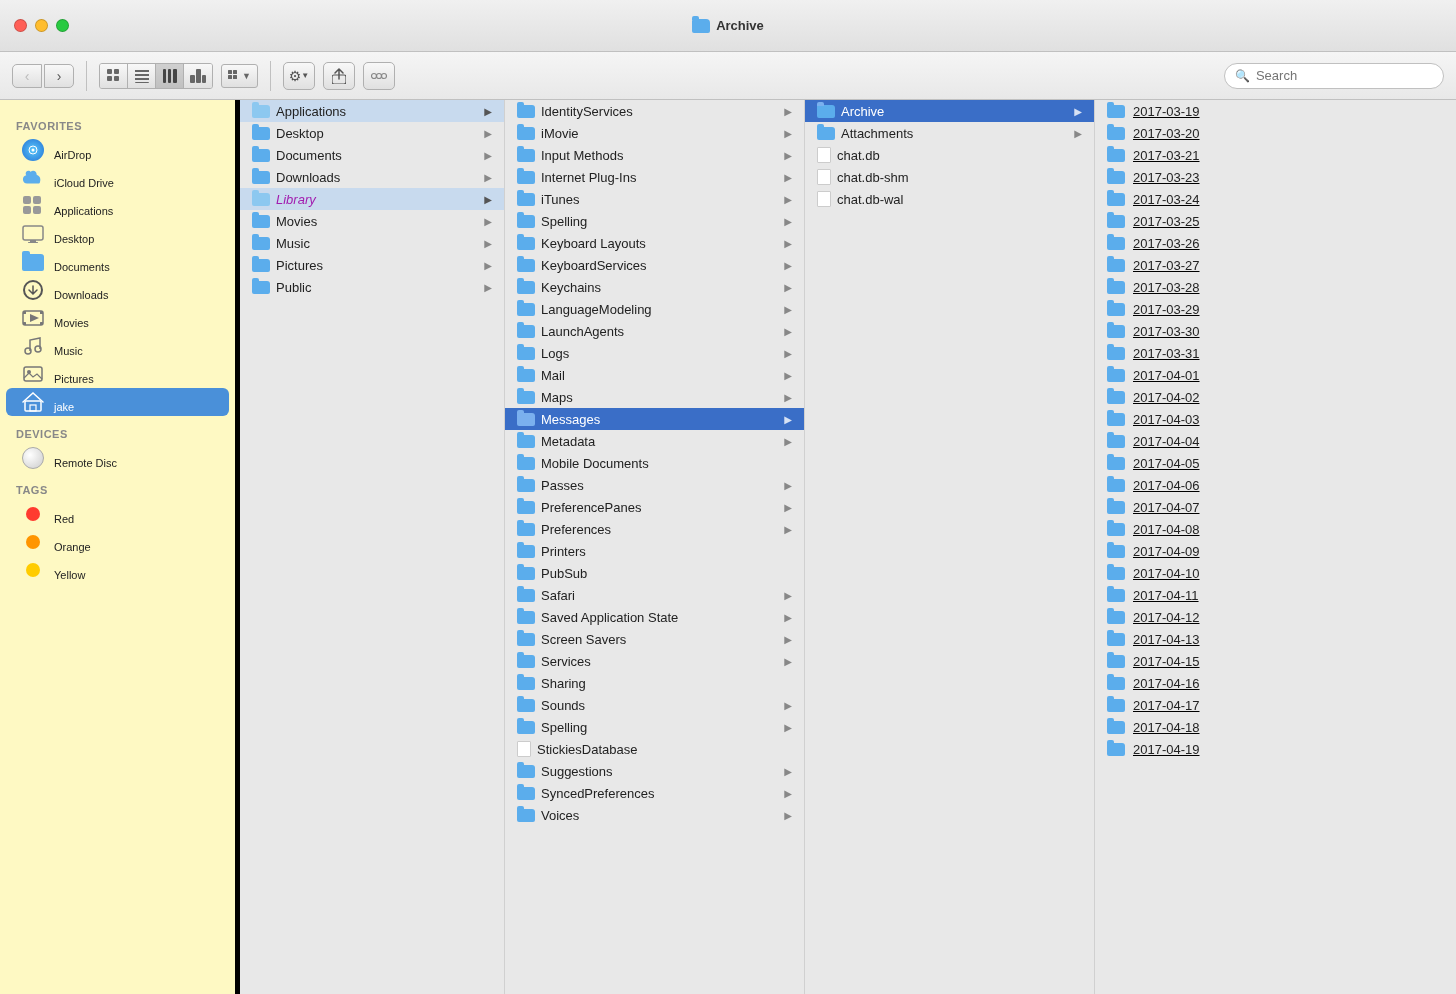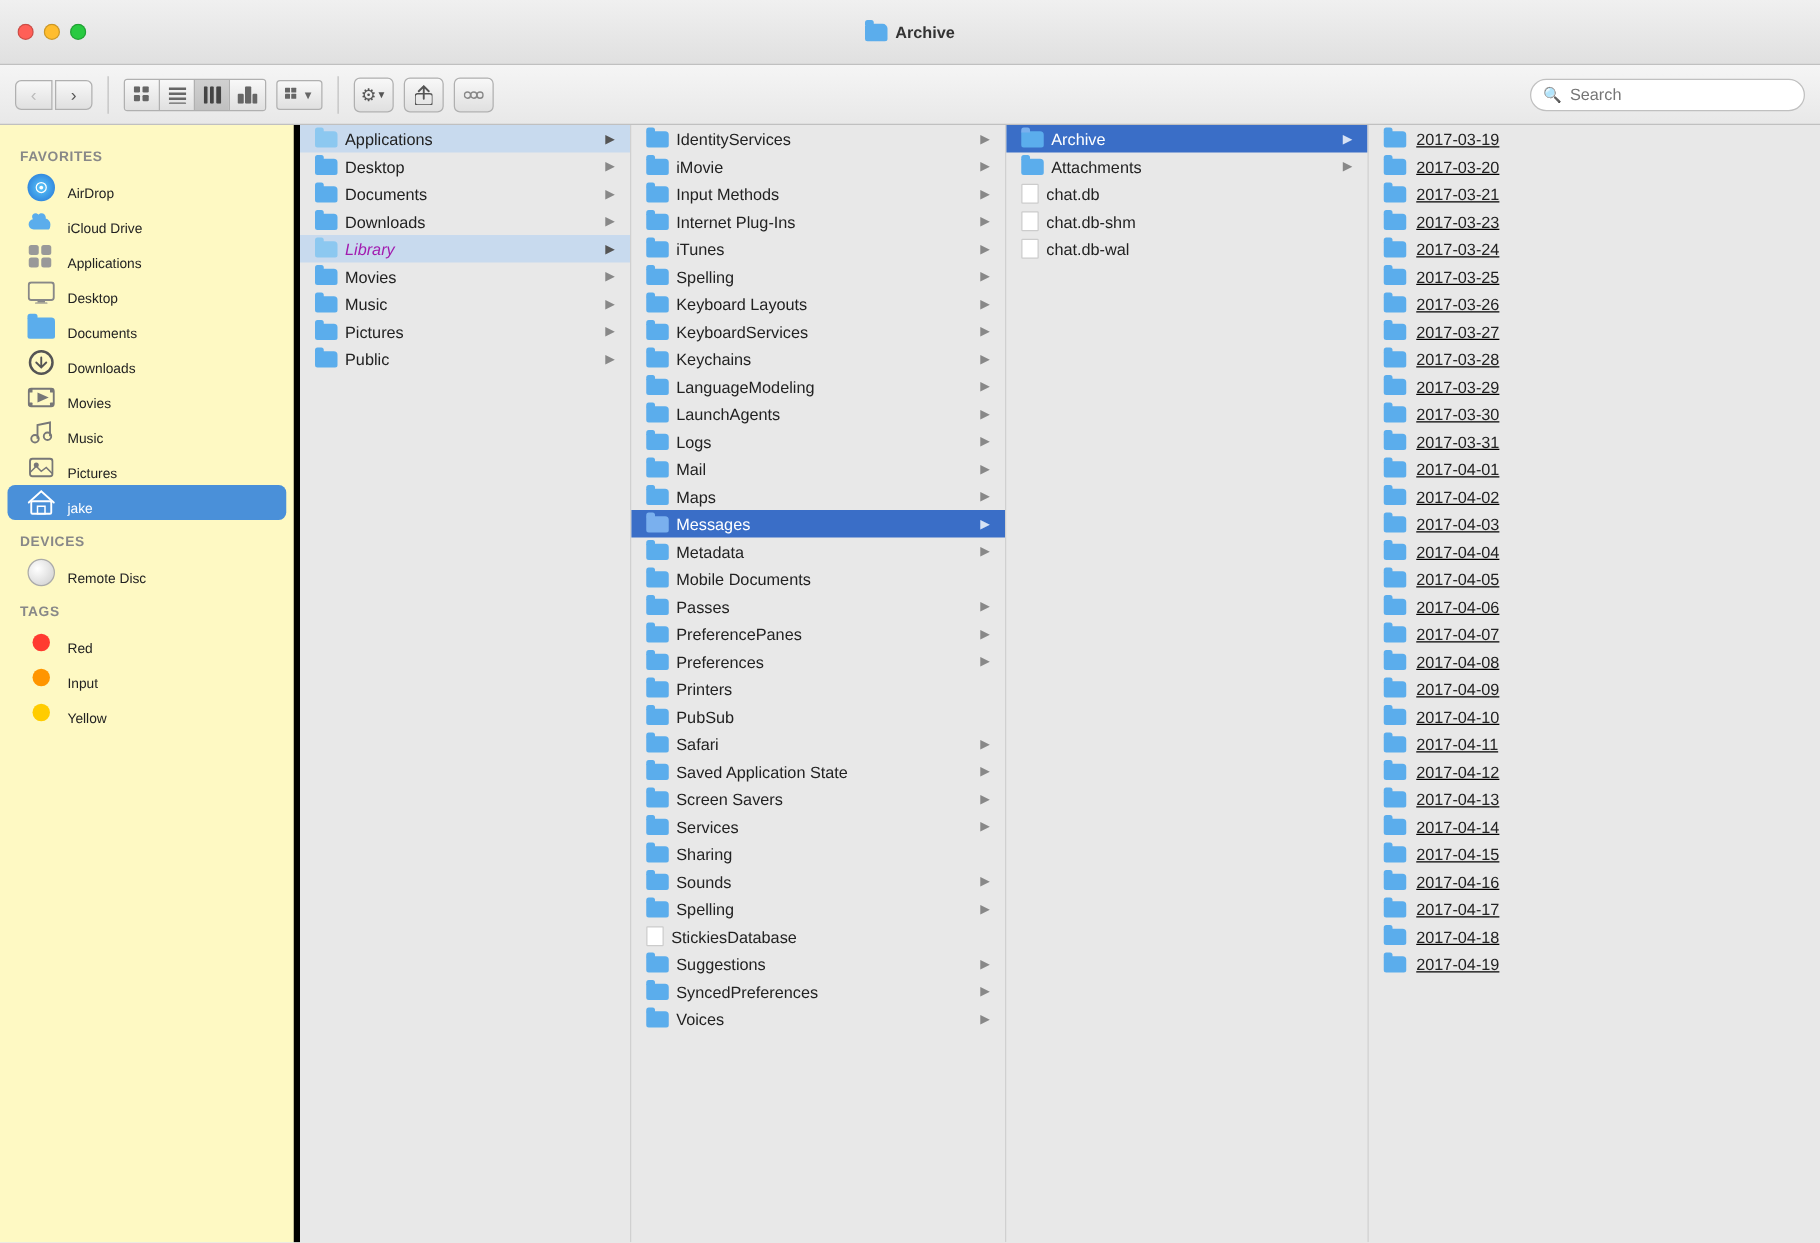--- a/index.html
+++ b/index.html
@@ -584,21 +584,21 @@
       <div class="sidebar-item-icon">
         <div class="tag-dot" style="background:#ff3b30;"></div>
       </div>
       <span class="sidebar-item-label">Red</span>
     </div>
 
     <div class="sidebar-item">
       <div class="sidebar-item-icon">
         <div class="tag-dot" style="background:#ff9500;"></div>
       </div>
-      <span class="sidebar-item-label">Input</span>
+      <span class="sidebar-item-label">Orange</span>
     </div>
 
     <div class="sidebar-item">
       <div class="sidebar-item-icon">
         <div class="tag-dot" style="background:#ffcc00;"></div>
       </div>
       <span class="sidebar-item-label">Yellow</span>
     </div>
   </div>
 
@@ -936,24 +936,20 @@
       <div class="date-item">
         <div class="item-folder-icon"></div>
         <span>2017-04-12</span>
       </div>
       <div class="date-item">
         <div class="item-folder-icon"></div>
         <span>2017-04-13</span>
       </div>
       <div class="date-item">
         <div class="item-folder-icon"></div>
-        <span>2017-04-14</span>
-      </div>
-      <div class="date-item">
-        <div class="item-folder-icon"></div>
         <span>2017-04-15</span>
       </div>
       <div class="date-item">
         <div class="item-folder-icon"></div>
         <span>2017-04-16</span>
       </div>
       <div class="date-item">
         <div class="item-folder-icon"></div>
         <span>2017-04-17</span>
       </div>

